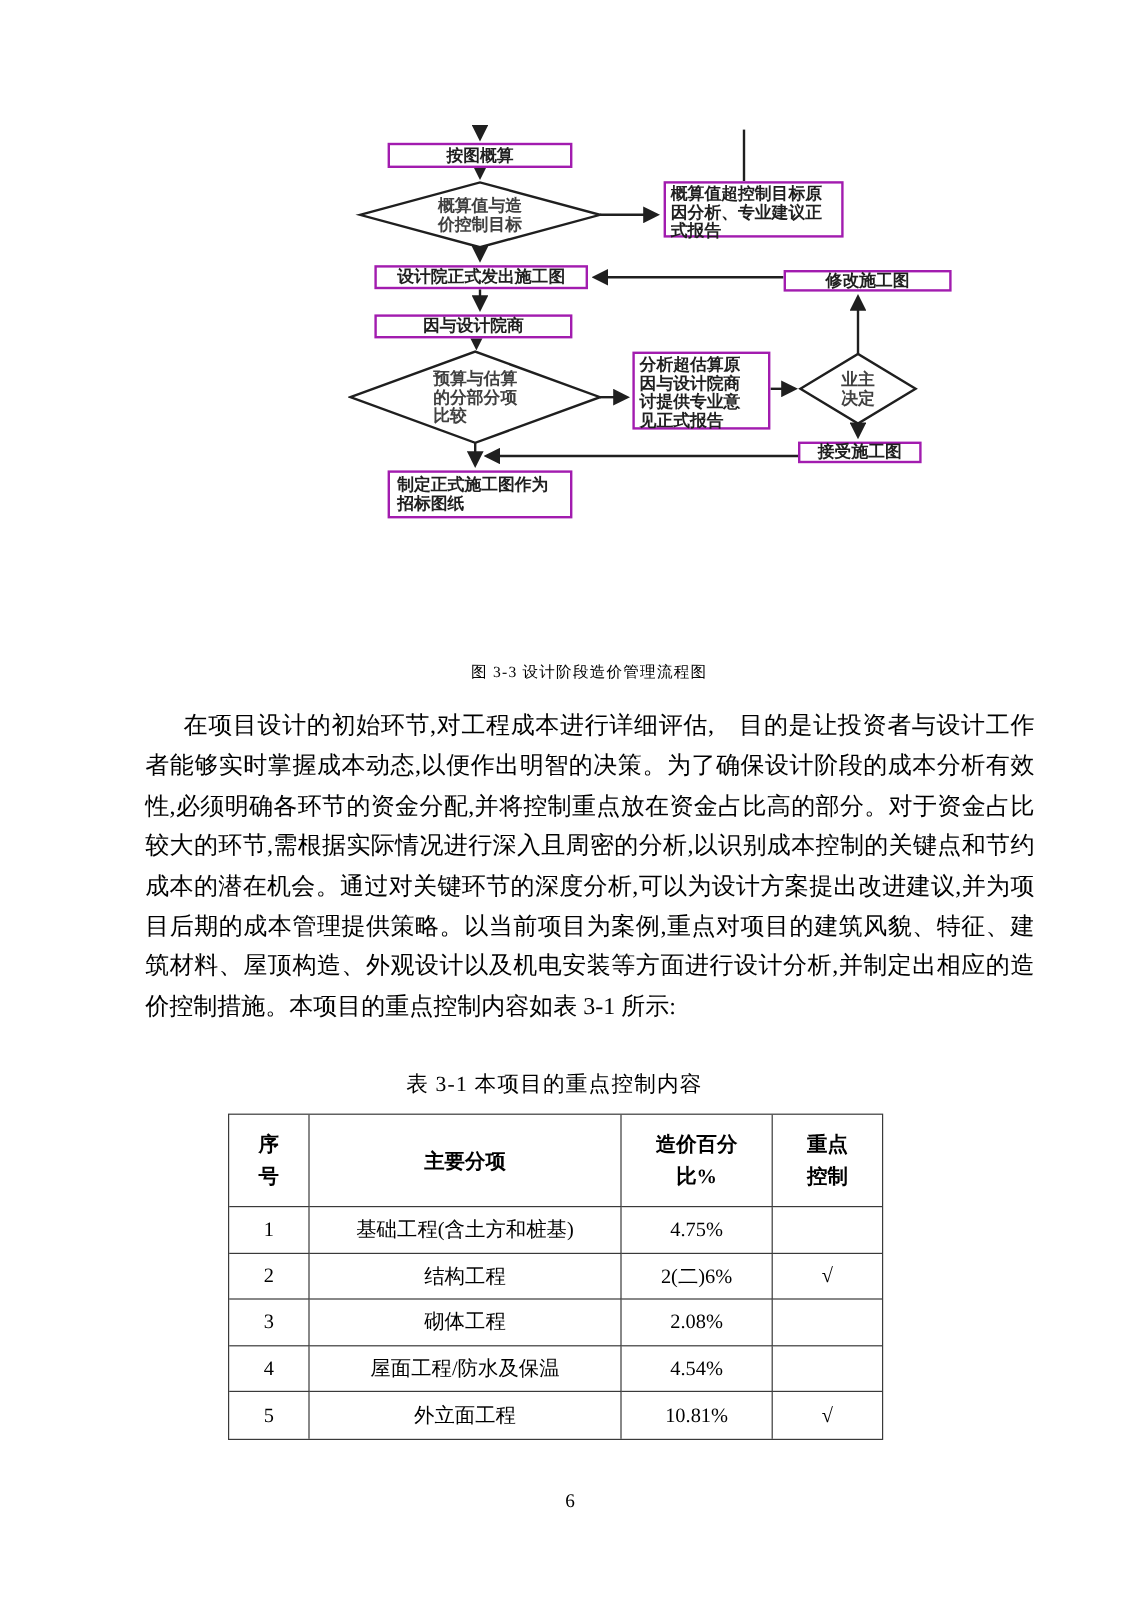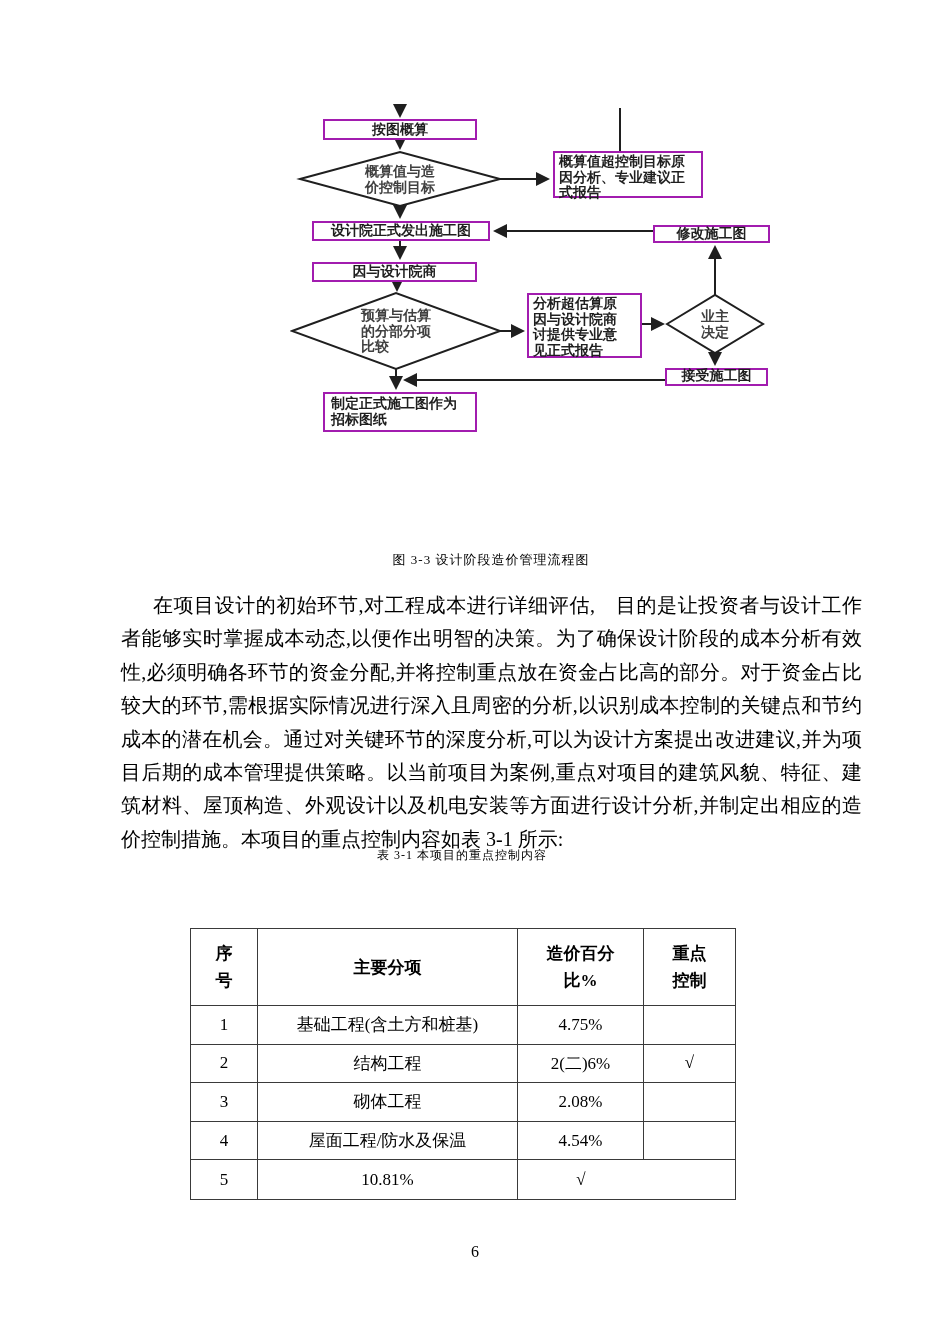--- a/index.html
+++ b/index.html
@@ -39,22 +39,22 @@
     position:absolute; left:121px; top:551px; width:740px;
     text-align:center; font-size:13px; letter-spacing:1px;
   }
   .body-par {
     position:absolute; left:121px; top:589px; width:741px;
     font-size:20px; line-height:33.4px;
     text-align:justify; text-justify:inter-character;
     text-indent:32px;
   }
   .table-title {
-    position:absolute; left:190px; top:847px; width:544px;
-    text-align:center; font-size:12px; letter-spacing:1px;
+    position:absolute; left:190px; top:891px; width:544px;
+    text-align:center; font-size:18px; letter-spacing:1px;
   }
 
   
   .cost-table {
     position:absolute; left:190px; top:928px; width:546px;
     border:1px solid #3a3a3a;
     display:grid;
     grid-template-columns:67px 260px 126px 91px;
     grid-template-rows:77px repeat(5, 38.6px);
   }
@@ -109,37 +109,37 @@
 
   <div class="fc-label" style="left:110px; top:79px;">概算值与造
 价控制目标</div>
 
   <div class="fc-box multi" style="left:263px; top:51px; width:150px; height:47px;">概算值超控制目标原
 因分析、专业建议正
 式报告</div>
 
   <div class="fc-box" style="left:22px; top:121px; width:178px; height:20px;">设计院正式发出施工图</div>
 
-  <div class="fc-box" style="left:363px; top:125px; width:117px; height:18px;">修改施工图</div>
+  <div class="fc-box" style="left:363px; top:125px; width:140px; height:18px;">修改施工图</div>
 
   <div class="fc-box" style="left:22px; top:162px; width:165px; height:20px;">因与设计院商</div>
 
   <div class="fc-label" style="left:106px; top:231px;">预算与估算
 的分部分项
 比较</div>
 
   <div class="fc-box multi" style="left:237px; top:193px; width:115px; height:65px;">分析超估算原
 因与设计院商
 讨提供专业意
 见正式报告</div>
 
   <div class="fc-label center" style="left:425px; top:224px;">业主
 决定</div>
 
-  <div class="fc-box" style="left:375px; top:268px; width:103px; height:18px;font-family:Liberation Mono, monospace;">接受施工图</div>
+  <div class="fc-box" style="left:375px; top:268px; width:103px; height:18px;">接受施工图</div>
 
   <div class="fc-box multi" style="left:33px; top:292px; width:154px; height:40px; padding:2px 6px;">制定正式施工图作为
 招标图纸</div>
 </div>
 
 <div class="fig-caption">图 3-3 设计阶段造价管理流程图</div>
 
 <div class="body-par">在项目设计的初始环节,对工程成本进行详细评估,　目的是让投资者与设计工作者能够实时掌握成本动态,以便作出明智的决策。为了确保设计阶段的成本分析有效性,必须明确各环节的资金分配,并将控制重点放在资金占比高的部分。对于资金占比较大的环节,需根据实际情况进行深入且周密的分析,以识别成本控制的关键点和节约成本的潜在机会。通过对关键环节的深度分析,可以为设计方案提出改进建议,并为项目后期的成本管理提供策略。以当前项目为案例,重点对项目的建筑风貌、特征、建筑材料、屋顶构造、外观设计以及机电安装等方面进行设计分析,并制定出相应的造价控制措施。本项目的重点控制内容如表 3-1 所示:</div>
 
 <div class="table-title">表 3-1 本项目的重点控制内容</div>
@@ -168,17 +168,18 @@
   <div class="cell">砌体工程</div>
   <div class="cell">2.08%</div>
   <div class="cell last-col"></div>
 
   <div class="cell">4</div>
   <div class="cell">屋面工程/防水及保温</div>
   <div class="cell">4.54%</div>
   <div class="cell last-col"></div>
 
   <div class="cell last-row">5</div>
+  <div class="cell last-row">外立面工程</div>
   <div class="cell last-row">10.81%</div>
   <div class="cell last-row last-col">√</div>
 </div>
 
 <div class="page-number">6</div>
 
 </body></html>

